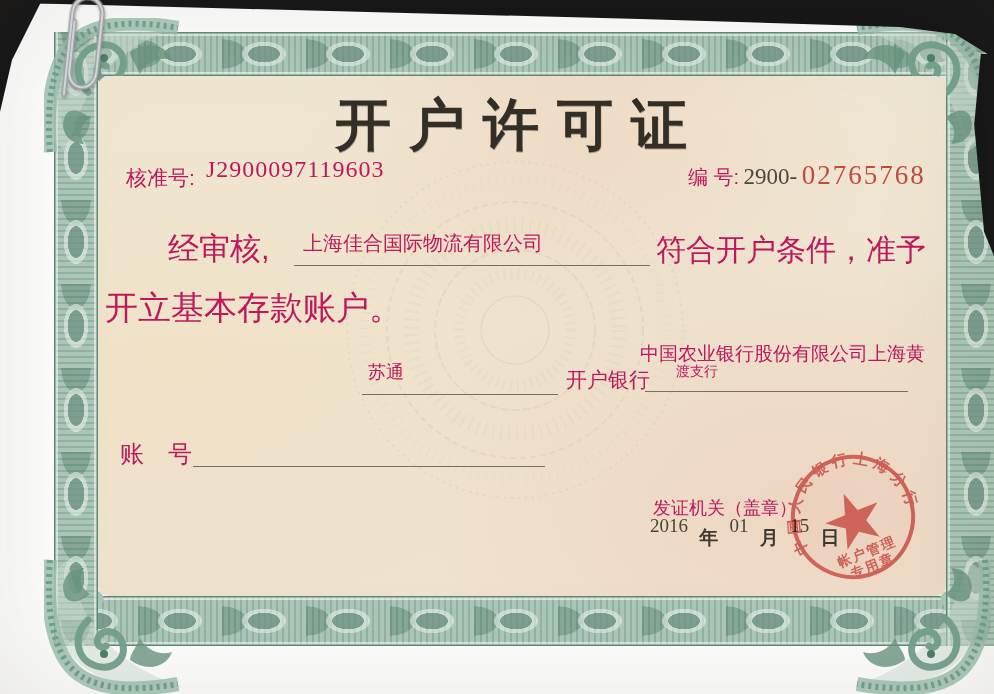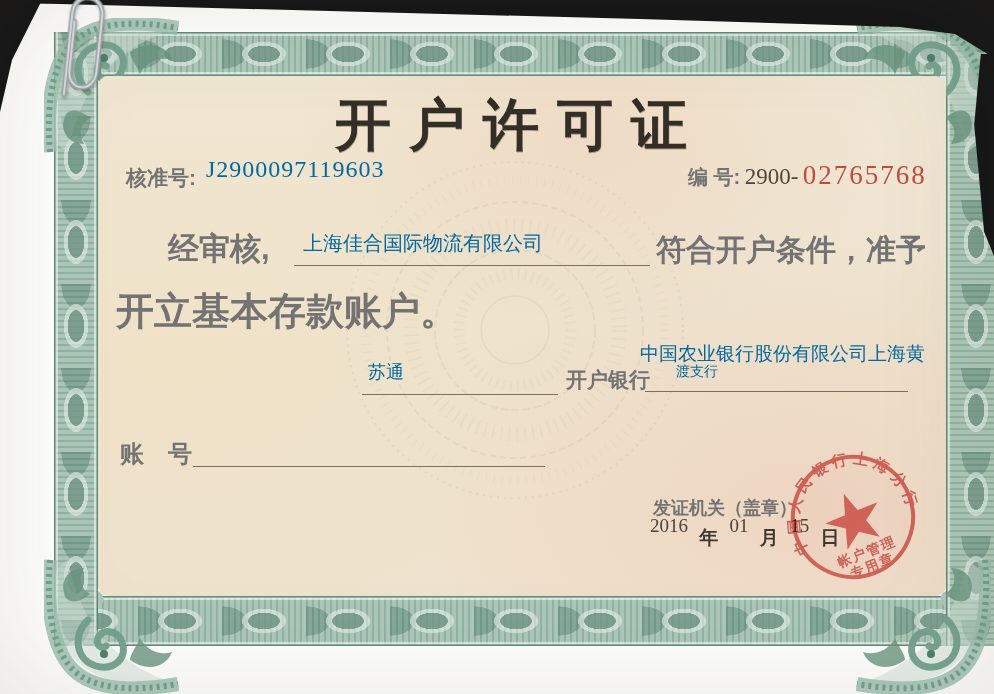--- a/index.html
+++ b/index.html
@@ -67,22 +67,22 @@
   .orn-tl{left:-10px;top:-14px;}
   .orn-tr{left:797px;top:-14px;transform:scaleX(-1);}
   .orn-bl{left:-10px;top:522px;transform:scaleY(-1);}
   .orn-br{left:797px;top:522px;transform:scale(-1,-1);}
 
   .watermark{position:absolute;left:325px;top:140px;z-index:2;opacity:.6;}
 
   
   .content{position:absolute;inset:0;z-index:10;color:#3d372f;}
   .abs{position:absolute;white-space:nowrap;}
-  .lab{font-weight:700;color:#737373;}
-  .val{font-family:"Liberation Serif","DejaVu Serif",serif;color:#0369a1;}
+  .lab{font-weight:400;color:#be185d;}
+  .val{font-family:"Liberation Serif","DejaVu Serif",serif;color:#be185d;}
   .rule{position:absolute;border-bottom:1.6px solid #776f60;height:0;}
   .title{left:280px;top:88px;width:480px;text-align:center;font-family:"DejaVu Serif","Liberation Serif",serif;
     font-weight:700;font-size:56px;letter-spacing:18px;color:#332e26;text-shadow:.5px .5px 0 rgba(51,46,38,.35);}
   .serial-num{color:#c14b3c;letter-spacing:2px;}
   .date-row span{display:inline-block;}
   .d-num{font-family:"Liberation Serif","DejaVu Serif",serif;position:relative;top:-3px;color:#4a443a;}
   .d-unit{font-weight:700;position:relative;top:9px;margin:0 6px;color:#3e382f;}
 
   .seal{position:absolute;left:778px;top:442px;transform:rotate(-22deg);opacity:.9;mix-blend-mode:multiply;}
   .seal text{fill:#c9534a;font-family:"Liberation Sans","DejaVu Sans",sans-serif;font-weight:700;}
@@ -162,21 +162,21 @@
     <span class="lab" style="font-size:20px;white-space:pre;">编 号:</span>
     <span class="val" style="font-size:23px;color:#4c463d;">2900-</span>
     <span class="val serial-num" style="font-size:27px;">02765768</span>
   </div>
 
   <div class="abs val" style="left:303px;top:230px;font-size:20px;">上海佳合国际物流有限公司</div>
   <div class="abs lab" style="left:168px;top:228px;font-size:31px;">经审核,</div>
   <div class="rule" style="left:294px;top:265px;width:356px;"></div>
   <div class="abs lab" style="left:656px;top:230px;font-size:30px;">符合开户条件，准予</div>
 
-  <div class="abs lab" style="left:116px;top:286px;font-size:38px;">开立基本存款账户。</div>
+  <div class="abs lab" style="left:105px;top:286px;font-size:33px;">开立基本存款账户。</div>
 
   <div class="abs val" style="left:368px;top:360px;font-size:18px;">苏通</div>
   <div class="rule" style="left:362px;top:394px;width:196px;"></div>
 
   <div class="abs lab" style="left:566px;top:366px;font-size:21px;">开户银行</div>
   <div class="abs val" style="left:640px;top:341px;font-size:19px;">中国农业银行股份有限公司上海黄</div>
   <div class="abs val" style="left:676px;top:363px;font-size:14px;">渡支行</div>
   <div class="rule" style="left:645px;top:391px;width:263px;"></div>
 
   <div class="abs lab" style="left:120px;top:438px;font-size:24px;white-space:pre;">账　号</div>

